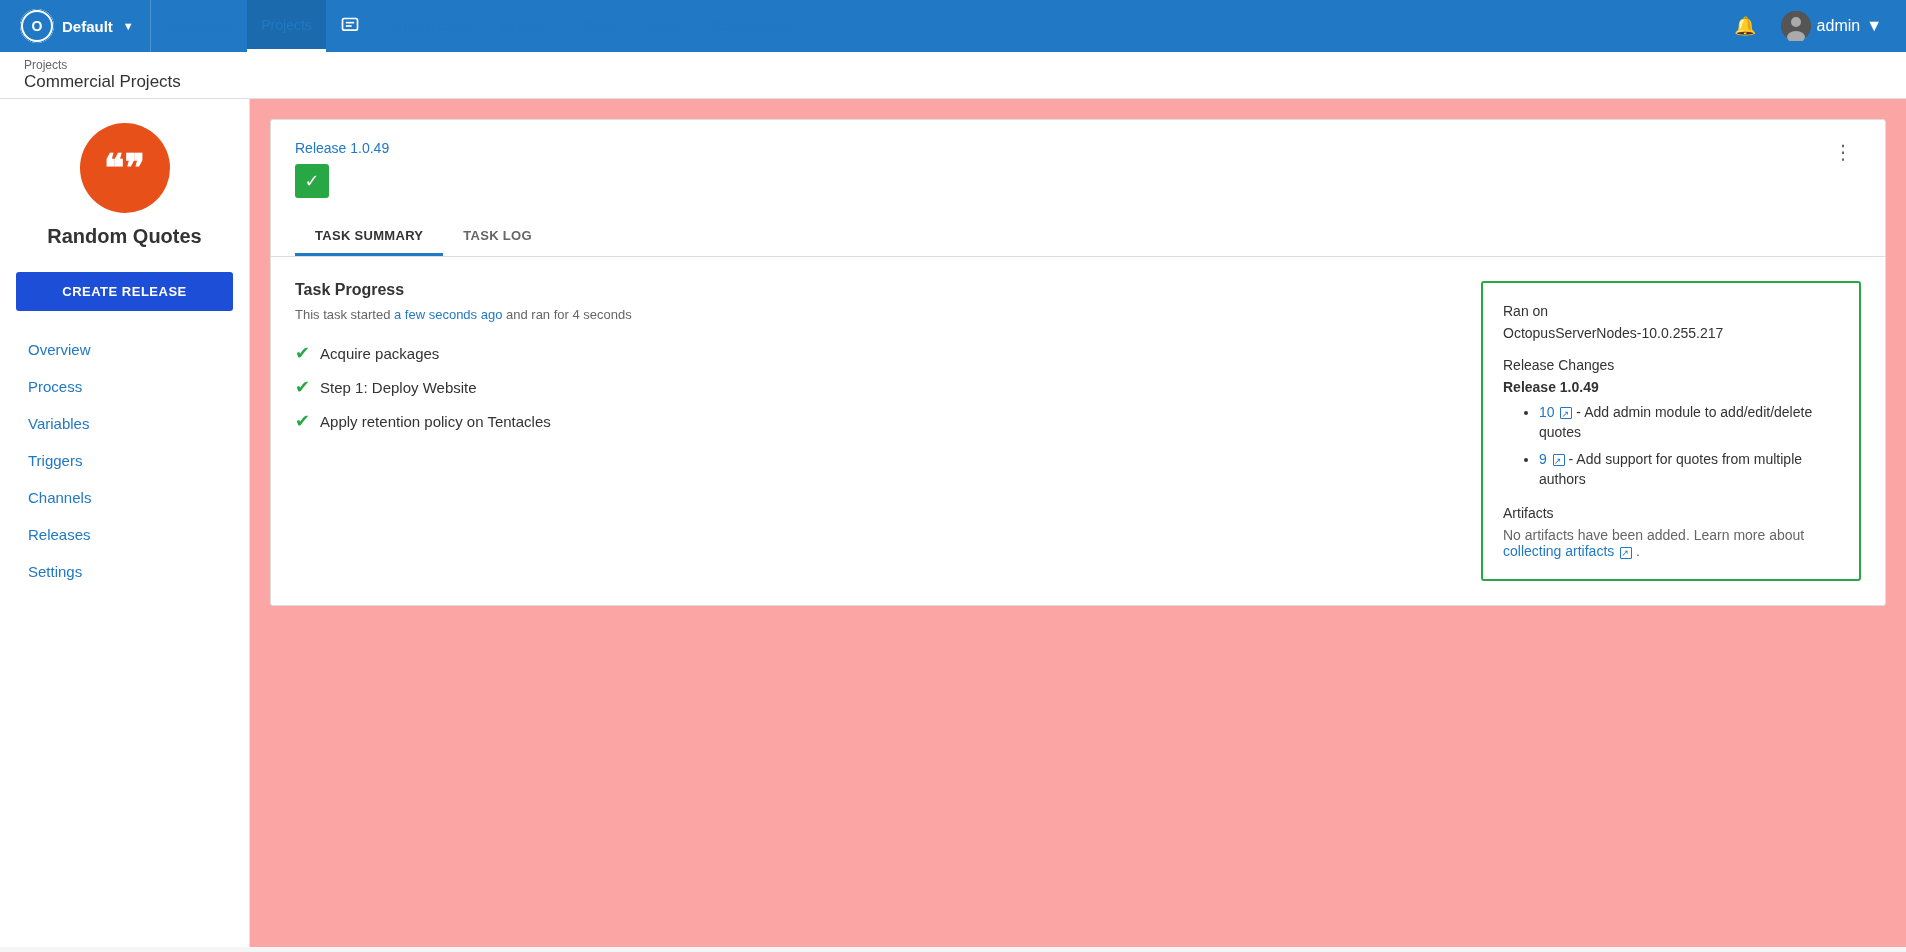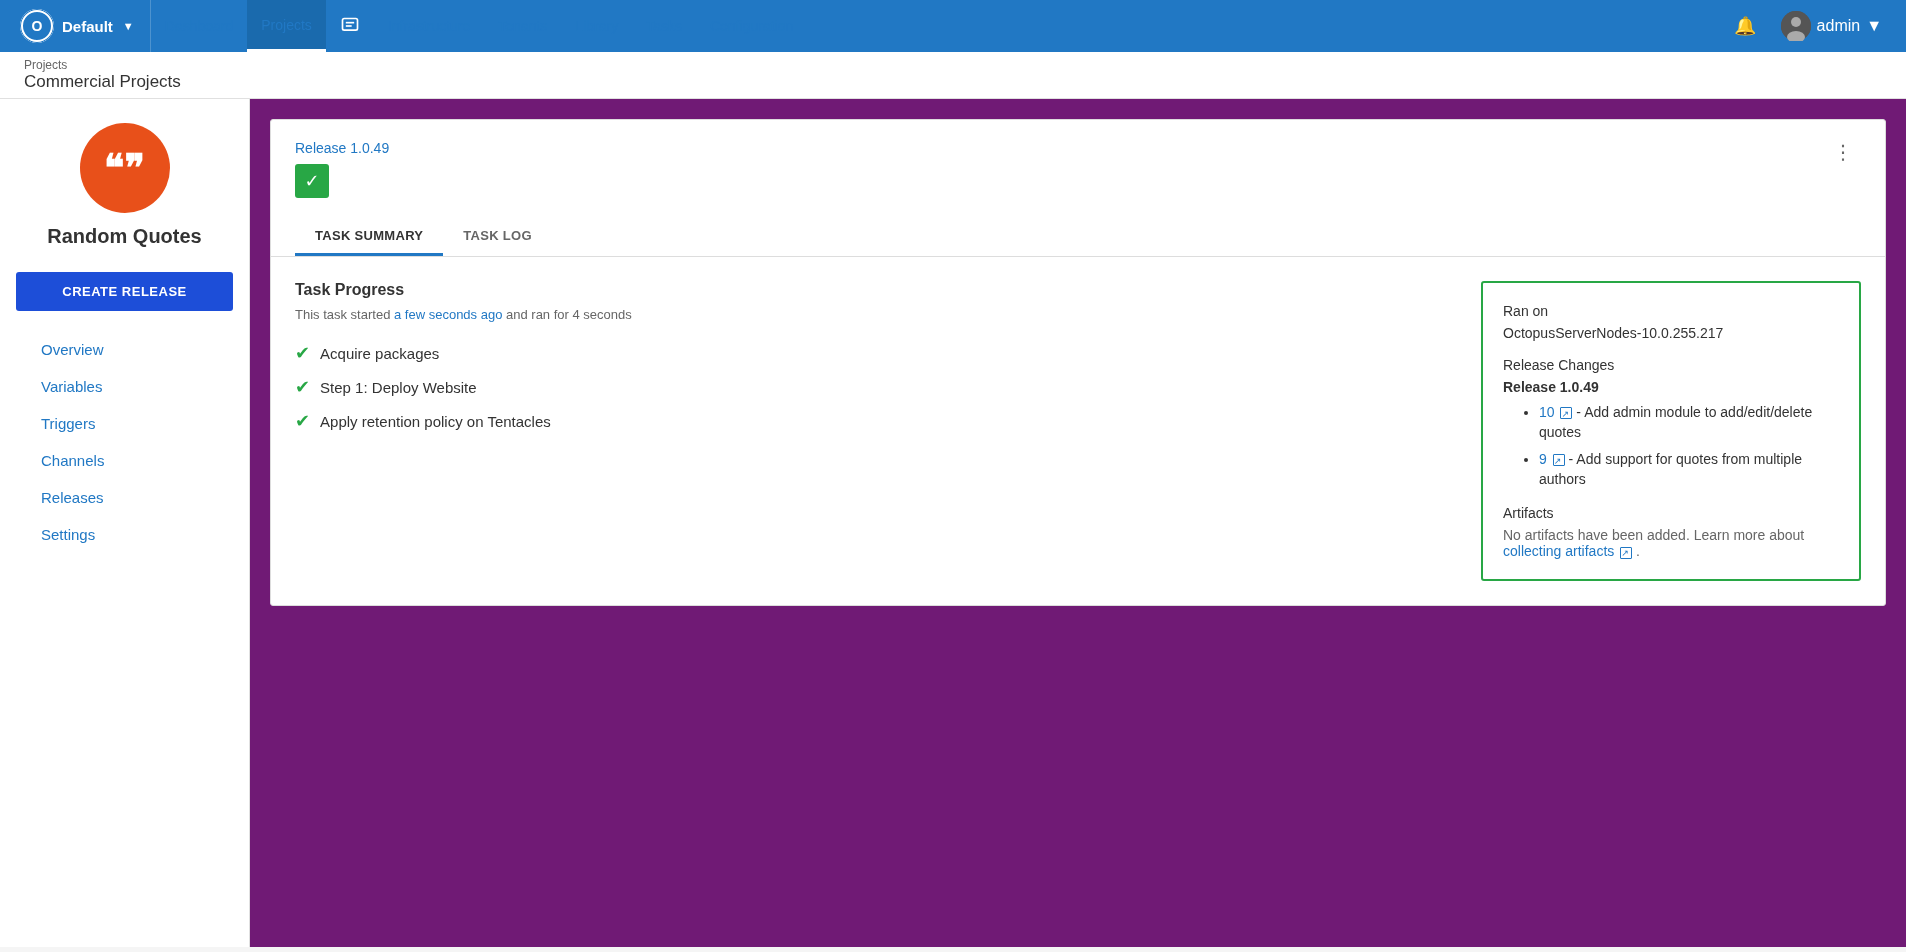--- a/index.html
+++ b/index.html
@@ -165,36 +165,36 @@
       font-weight: 700;
       letter-spacing: 0.5px;
       text-align: center;
       padding: 12px 16px;
       border: none;
       border-radius: 3px;
       cursor: pointer;
     }
     .sidebar-nav-item {
       display: block;
-      padding: 10px 41px;
+      padding: 10px 28px;
       font-size: 15px;
       color: #333;
       text-decoration: none;
       cursor: pointer;
     }
     .sidebar-nav-item.active {
       color: #2178c4;
       font-weight: 500;
     }
 
     
     .main-content {
       flex: 1;
       padding: 0;
-      background: #701a75;
+      background: #fca5a5;
     }
 
     .task-card {
       background: #fff;
       margin: 20px;
       border-radius: 3px;
       border: 1px solid #ddd;
     }
 
     .task-header {
@@ -419,20 +419,21 @@
 
 <div class="layout">
 
   <aside class="sidebar">
     <div class="sidebar-logo">
       <div class="sidebar-icon">❝❞</div>
       <div class="sidebar-project-name">Random Quotes</div>
     </div>
     <button class="create-release-btn">CREATE RELEASE</button>
     <a class="sidebar-nav-item" style="color: rgb(33, 120, 196); text-decoration: none; cursor: pointer;">Overview</a>
+    <a class="sidebar-nav-item" style="color: rgb(33, 120, 196); text-decoration: none; cursor: pointer;">Process</a>
     <a class="sidebar-nav-item" style="color: rgb(33, 120, 196); text-decoration: none; cursor: pointer;">Variables</a>
     <a class="sidebar-nav-item" style="color: rgb(33, 120, 196); text-decoration: none; cursor: pointer;">Triggers</a>
     <a class="sidebar-nav-item" style="color: rgb(33, 120, 196); text-decoration: none; cursor: pointer;">Channels</a>
     <a class="sidebar-nav-item active" style="color: rgb(33, 120, 196); text-decoration: none; cursor: pointer;">Releases</a>
     <a class="sidebar-nav-item" style="color: rgb(33, 120, 196); text-decoration: none; cursor: pointer;">Settings</a>
   </aside>
 
   <main class="main-content">
     <div class="task-card">
 

